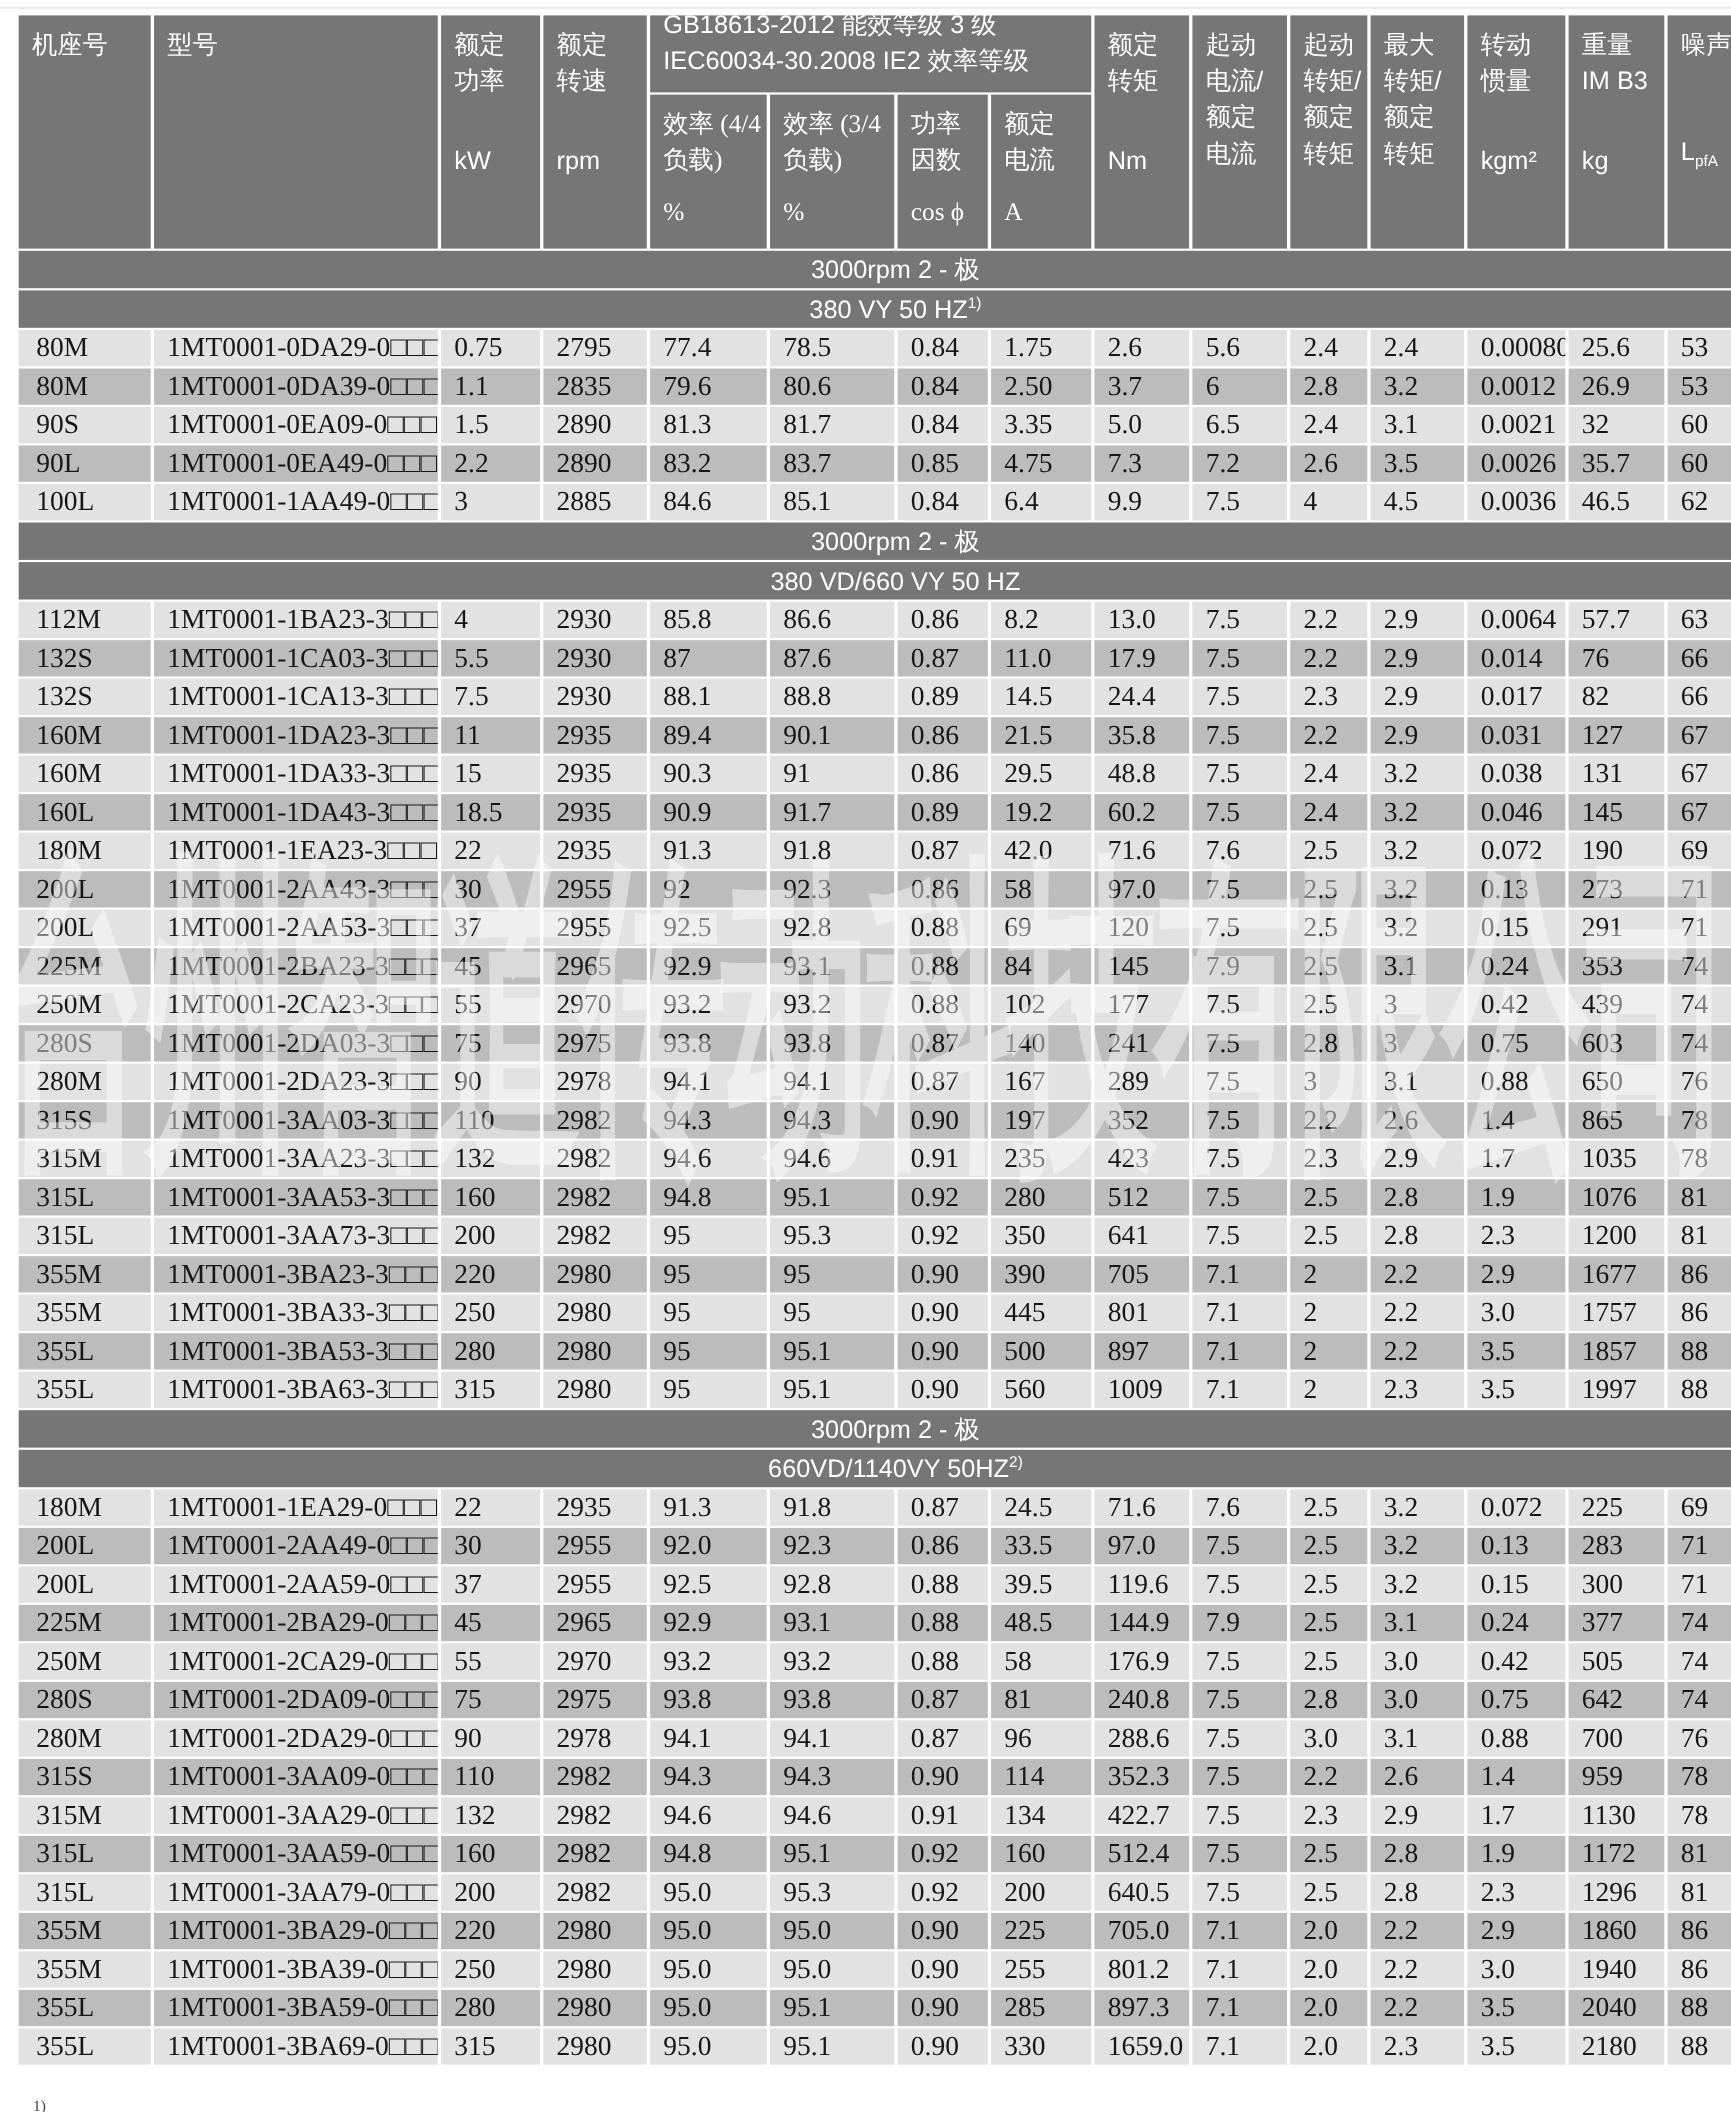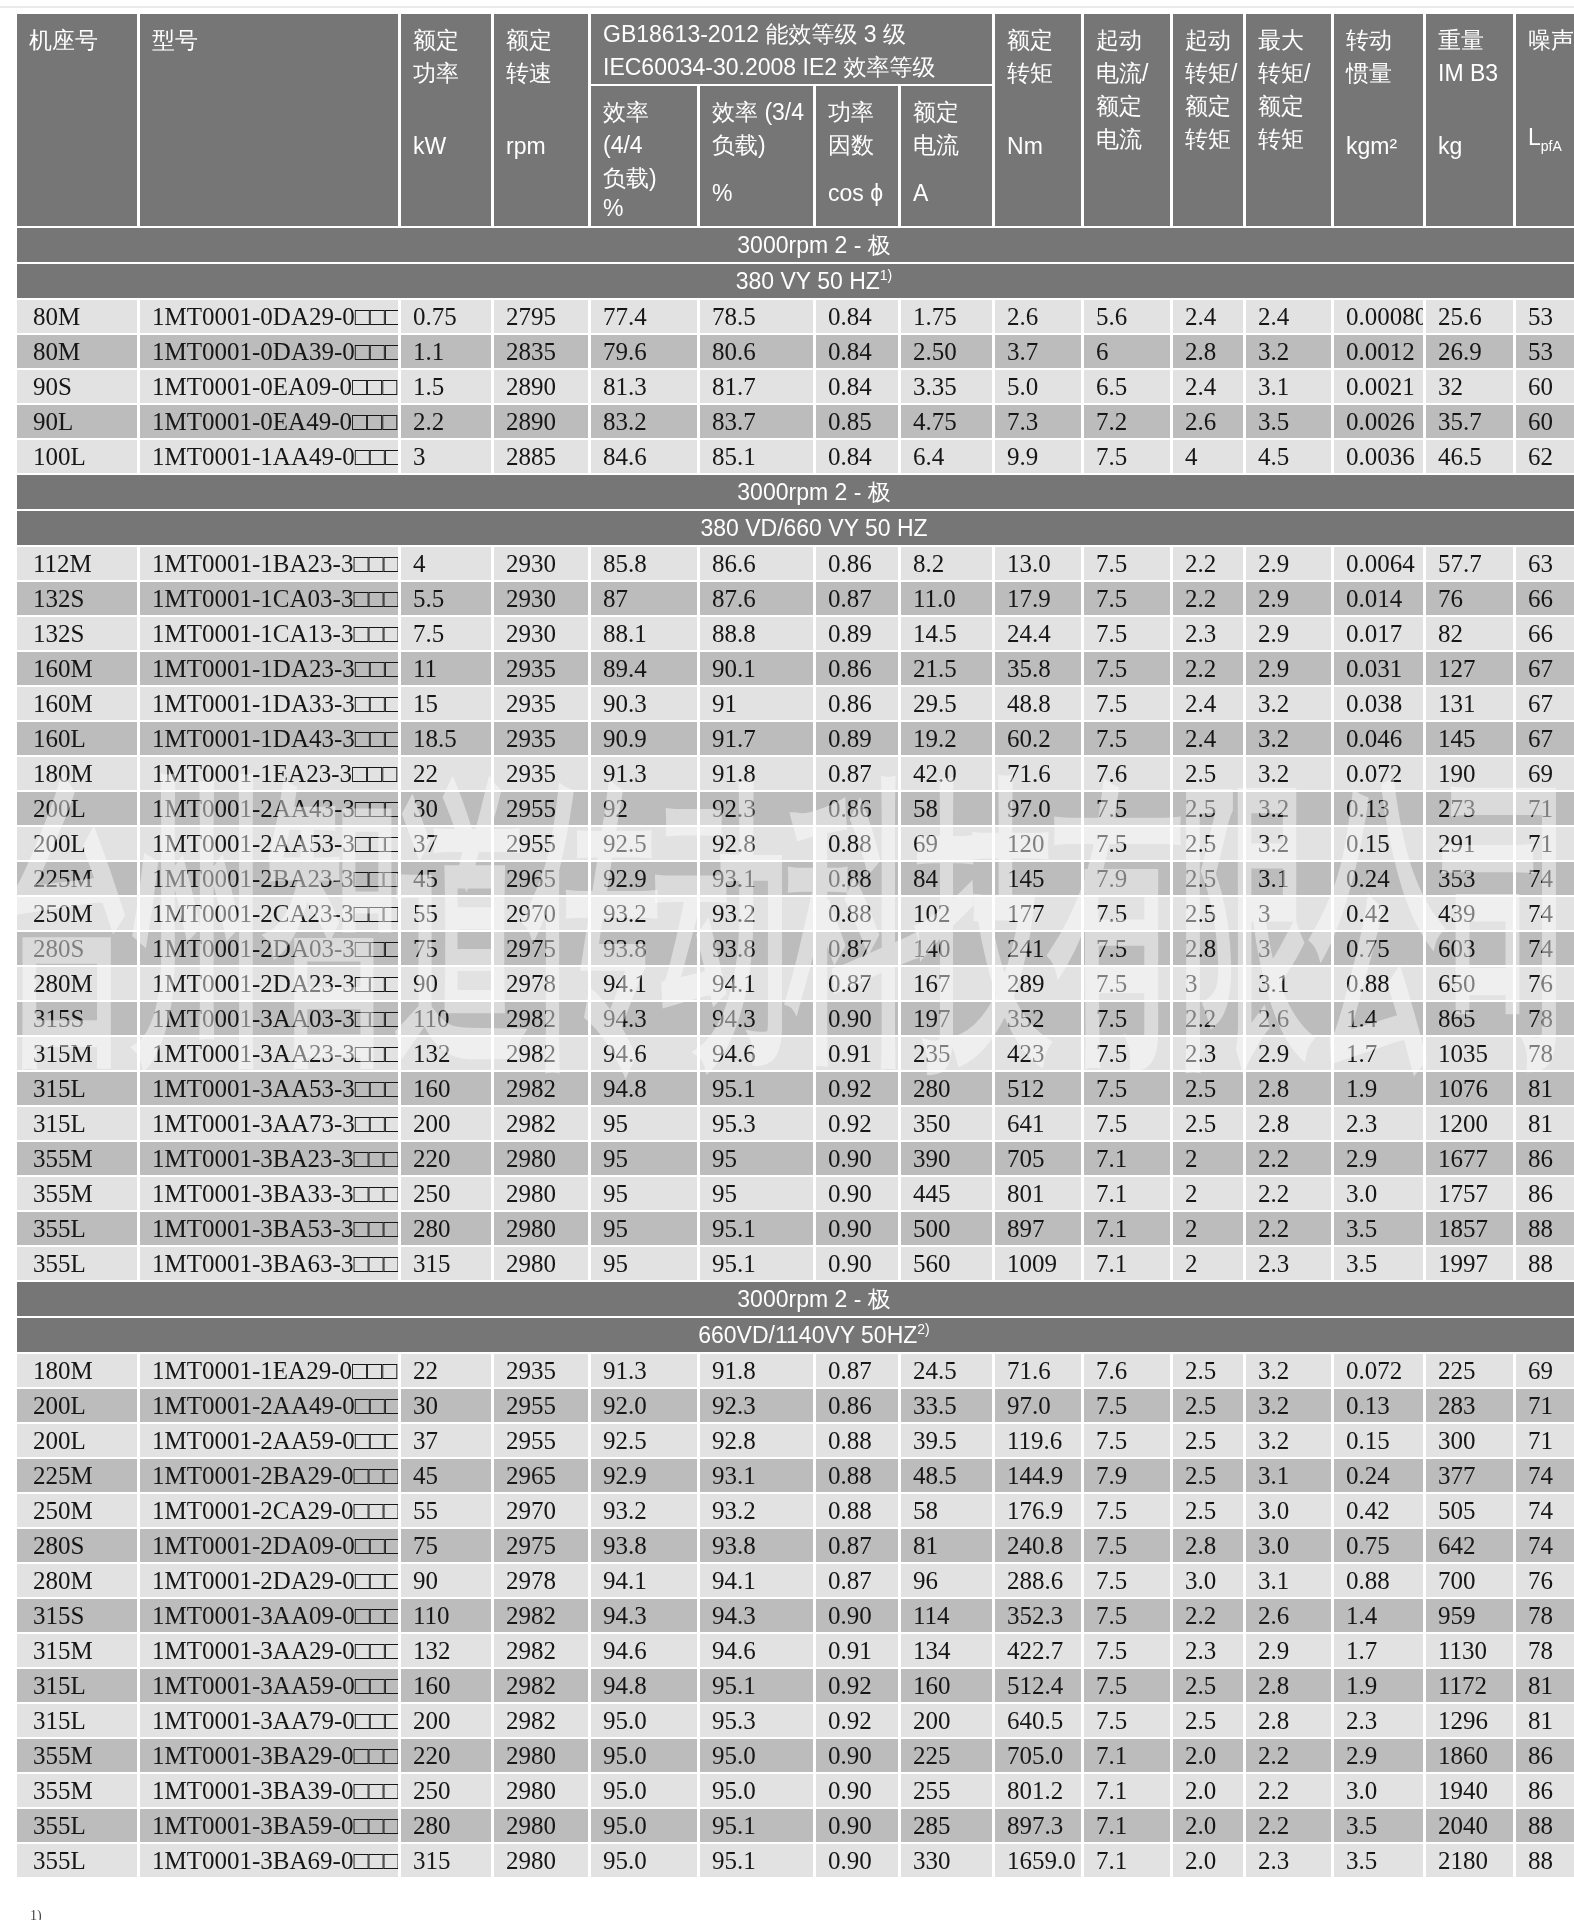--- a/index.html
+++ b/index.html
@@ -14,22 +14,22 @@
     position:absolute;left:14px;top:12px;width:1554px;
     table-layout:fixed;border-collapse:separate;border-spacing:3px 2px;
   }
   th{
     background:#767676;color:#ffffff;font-weight:normal;
     text-align:left;vertical-align:top;padding:0;
   }
   .hc{display:flex;flex-direction:column;justify-content:space-between;
       box-sizing:border-box;padding:10px 4px 8px 12px;}
   .hc-tall{height:153px;}
-  .hc-sub{height:128px;}
-  .hc-top{height:54px;padding-top:4px;}
+  .hc-sub{height:128px;font-family:Liberation Serif, serif;}
+  .hc-top{height:54px;justify-content:center;padding-top:4px;}
   .hlabel{white-space:pre-line;font-size:23px;line-height:33px;}
   .hunit{font-size:23px;line-height:26px;}
   .hunit sub{font-size:14px;}
   tr.h1 th{height:70px;}
   tr.h2 th{height:140px;}
 
   tr.band-row td{
     background:#767676;color:#ffffff;height:34px;
     font-size:23px;text-align:center;vertical-align:middle;padding:0;
   }

